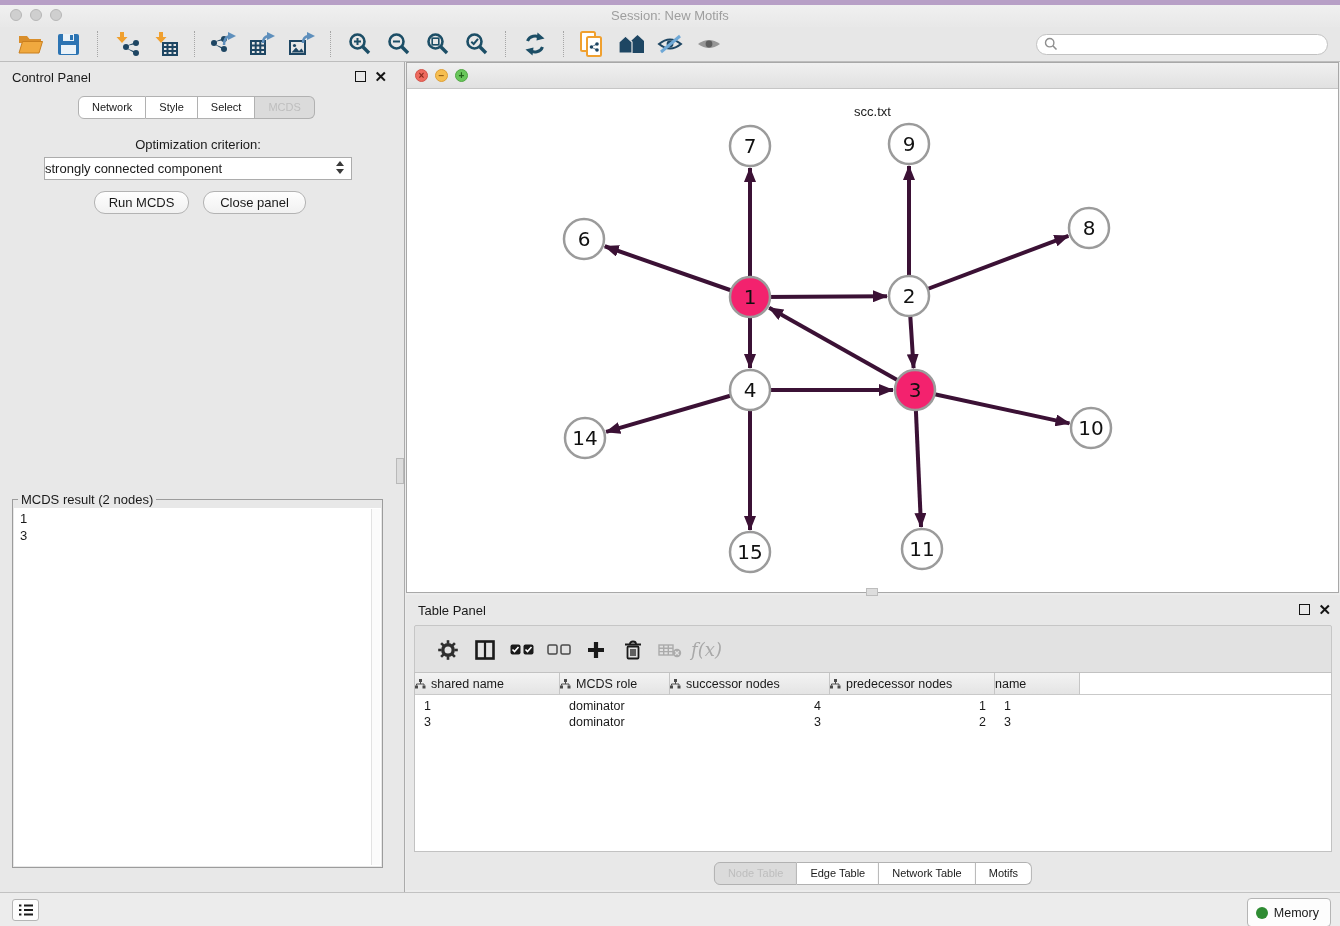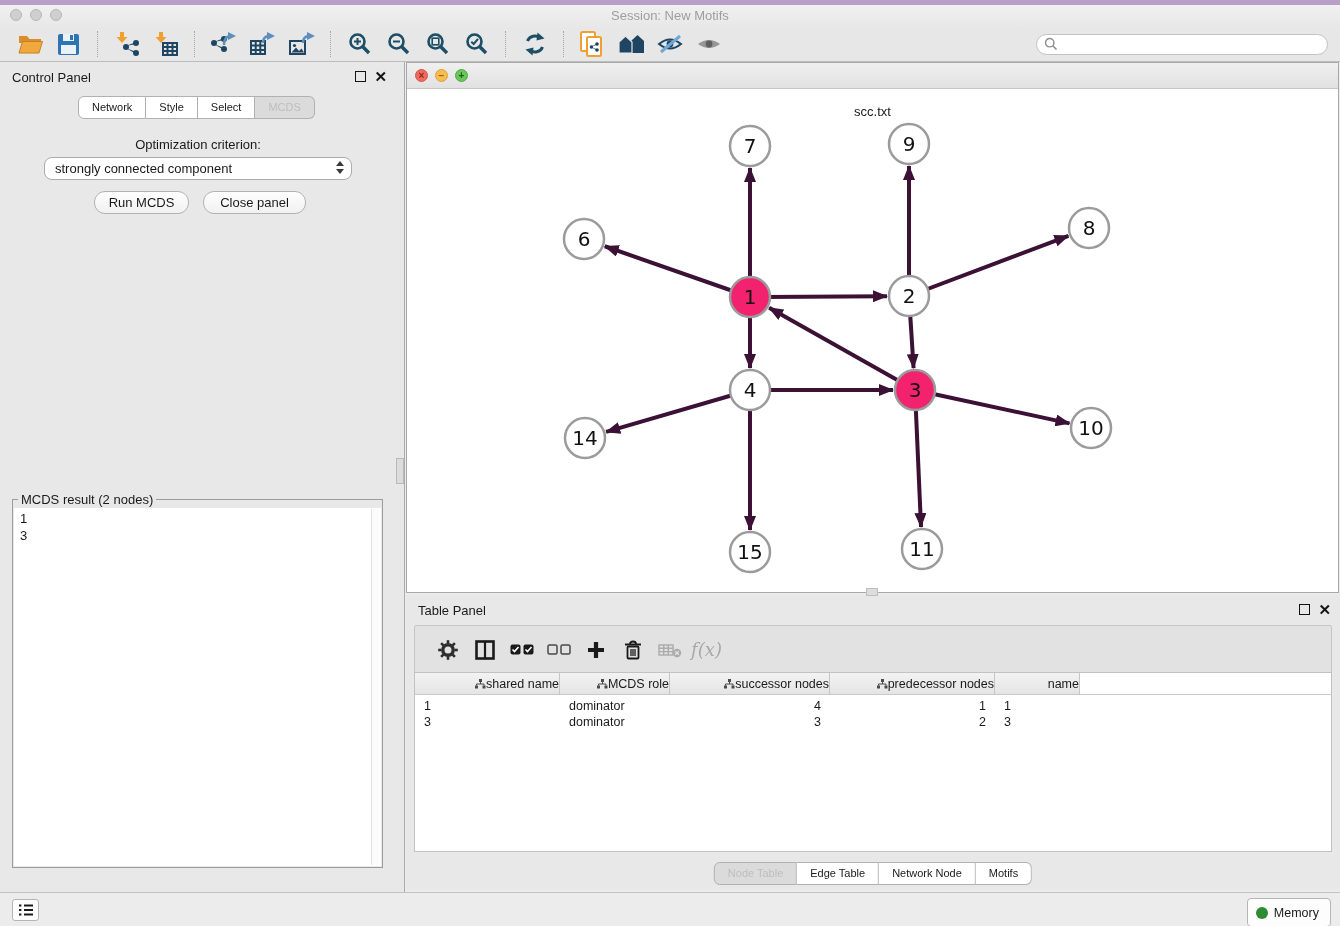--- a/index.html
+++ b/index.html
@@ -25,21 +25,21 @@
   .close-x{font-size:15px;font-weight:bold;line-height:11px;color:#141414;}
   .seg-row{position:absolute;display:flex;}
   .seg{height:21px;line-height:21px;padding:0 13px;background:#fff;border:1px solid #B1B1B1;border-left:none;
        font-size:11px;font-weight:normal;color:#1a1a1a;}
   .seg:first-child{border-left:1px solid #B1B1B1;border-radius:6px 0 0 6px;}
   .seg:last-child{border-radius:0 6px 6px 0;}
   .seg.active{background:#DBDBDB;color:#BEBEBE;}
   #cp-tabs{left:78px;top:34px;}
   .opt-label{position:absolute;left:0;top:75px;width:396px;text-align:center;font-size:13px;}
   .dropdown{position:absolute;left:44px;top:95px;width:308px;height:23px;background:#fff;border:1px solid #ACACAC;
-            border-radius:8px;box-sizing:border-box;font-size:13px;line-height:21px;padding-left:10px;}
+            border-radius:0;box-sizing:border-box;font-size:13px;line-height:21px;padding-left:0;}
   .stepper{position:absolute;right:7px;top:3px;display:flex;flex-direction:column;gap:3px;}
   .tri-up{width:0;height:0;border-left:4px solid transparent;border-right:4px solid transparent;border-bottom:5px solid #3a3a3a;}
   .tri-dn{width:0;height:0;border-left:4px solid transparent;border-right:4px solid transparent;border-top:5px solid #3a3a3a;}
   .pushbtn{position:absolute;height:23px;background:linear-gradient(#FEFEFE,#F1F1F1);border:1px solid #B3B3B3;border-radius:11px;
            font-size:13px;text-align:center;line-height:21px;box-sizing:border-box;}
   #run-btn{left:94px;top:129px;width:95px;}
   #closep-btn{left:203px;top:129px;width:103px;}
   fieldset.result{position:absolute;left:12px;top:430px;width:371px;height:376px;margin:0;padding:1px;
                   border:1px solid #9C9C9C;box-sizing:border-box;background:#E8E8E8;}
   fieldset.result legend{font-size:13px;padding:0 3px;margin-left:4px;}
@@ -61,21 +61,21 @@
   .h-handle{position:absolute;left:866px;top:588px;width:12px;height:8px;background:#DDD;border:1px solid #BDBDBD;box-sizing:border-box;z-index:6;}
   
   #table-panel{position:absolute;left:406px;top:595px;width:934px;height:295px;background:#E8E8E8;}
   .tp-toolbar{position:absolute;left:8px;top:30px;width:918px;height:49px;background:#E2E2E2;border:1px solid #C6C6C6;
               border-radius:2px;display:flex;align-items:center;box-sizing:border-box;padding-left:14px;}
   .tp-btn{width:37px;display:flex;justify-content:center;align-items:center;}
   .fx-label{font-family:"DejaVu Serif",serif;font-style:italic;font-size:18px;color:#A8A8A8;}
   .node-table{position:absolute;left:8px;top:77px;width:918px;height:180px;background:#fff;border:1px solid #C2C2C2;box-sizing:border-box;overflow:hidden;}
   .thead{display:flex;height:22px;}
   .th{background:linear-gradient(#F3F3F3,#E4E4E4);border-right:1px solid #C6C6C6;border-bottom:1px solid #C9C9C9;
-      display:flex;align-items:center;justify-content:flex-end;font-size:12.5px;box-sizing:border-box;}
+      display:flex;align-items:center;justify-content:flex-start;gap:5px;font-size:12.5px;box-sizing:border-box;}
   .th-fill{flex:1;border-bottom:1px solid #C9C9C9;background:#fff;}
   .tr{display:flex;height:16px;font-size:12.5px;}
   .tr:first-of-type{margin-top:3px;}
   .td{box-sizing:border-box;padding:0 9px;line-height:16px;overflow:hidden;white-space:nowrap;}
   #tp-tabs{left:50%;transform:translateX(-50%);top:267px;}
   
   #status-bar{position:absolute;left:0;top:892px;width:1340px;height:34px;background:#ECECEC;border-top:1px solid #C2C2C2;box-sizing:border-box;}
   .list-btn{position:absolute;left:12px;top:6px;width:27px;height:22px;background:#FDFDFD;border:1px solid #B5B5B5;border-radius:3px;
             display:flex;align-items:center;justify-content:center;box-sizing:border-box;}
   .memory-btn{position:absolute;right:9px;top:5px;height:29px;padding:0 11px 0 8px;background:#FDFDFD;border:1px solid #B5B5B5;
@@ -478,21 +478,21 @@
           <div class="td" style="width: 160px; text-align: right;">3</div>
           <div class="td" style="width: 165px; text-align: right;">2</div>
           <div class="td" style="width: 85px; text-align: left;">3</div>
         </div>
       </div>
   </div>
 
   <div class="seg-row" id="tp-tabs" style="position:absolute;">
       <span class="seg active">Node Table</span>
       <span class="seg">Edge Table</span>
-      <span class="seg">Network Node</span>
+      <span class="seg">Network Table</span>
       <span class="seg">Motifs</span>
     </div>
 </div>
 
 <div id="status-bar">
   <span class="list-btn">
     <svg width="16" height="14" viewBox="0 0 16 14">
         <g stroke="#1a1a1a" stroke-width="2">
           <path d="M1 2.5 h2.4 M6 2.5 h9"></path>
           <path d="M1 7 h2.4 M6 7 h9"></path>

